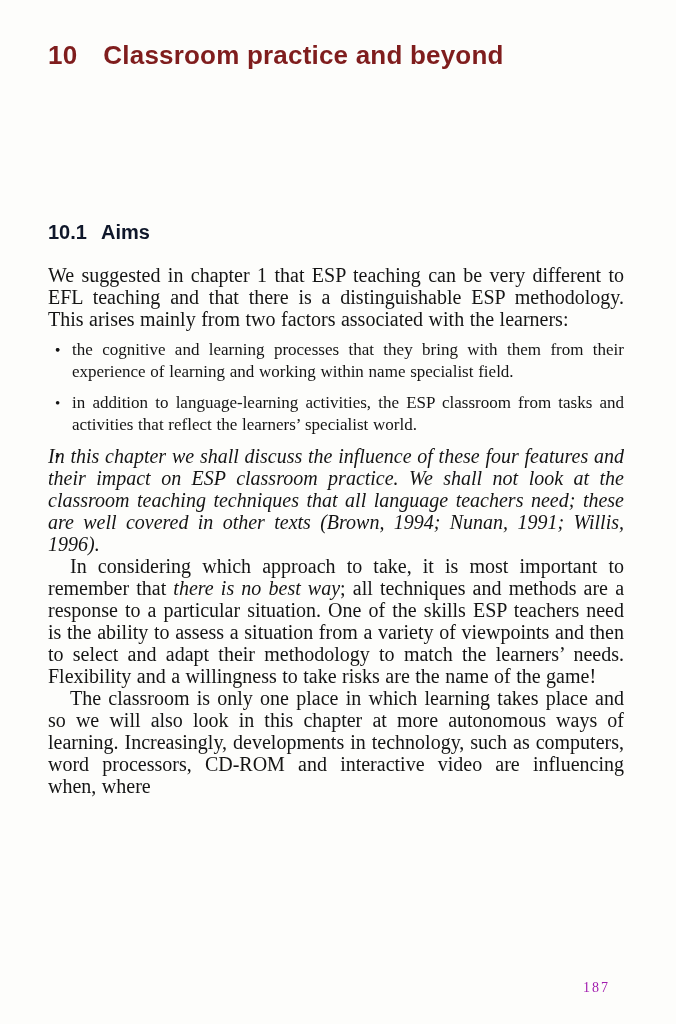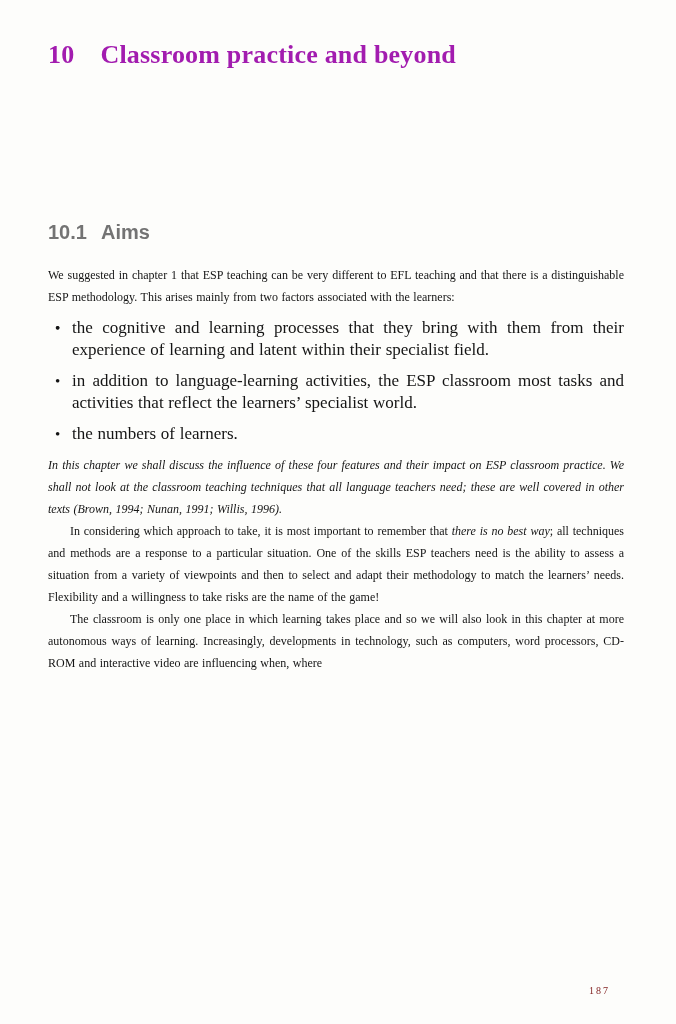--- a/index.html
+++ b/index.html
@@ -13,46 +13,46 @@
     height: 1024px;
     background: #fdfdfb;
     color: #141414;
     box-sizing: border-box;
     padding: 40px 52px 0 48px;
     overflow: hidden;
     font-family: "Liberation Serif", serif;
   }
   .chapter-heading {
     margin: 0;
-    font-family: Liberation Serif, serif;
+    font-family: Liberation Sans, sans-serif;
     font-weight: bold;
     font-size: 26px;
     line-height: 30px;
-    color: #a21caf;
+    color: #7f1d1d;
     letter-spacing: 0.2px;
   }
   .chapter-heading .ch-num {
     display: inline-block;
     margin-right: 26px;
   }
   .section-heading {
     margin: 150px 0 20px 0;
     font-family: "Liberation Sans", sans-serif;
     font-weight: bold;
     font-size: 20px;
     line-height: 24px;
-    color: #737373;
+    color: #0f172a;
   }
   .section-heading .sec-num {
     display: inline-block;
     margin-right: 14px;
   }
   .body-para {
     margin: 0;
-    font-size: 12px;
+    font-size: 20px;
     line-height: 22px;
     text-align: justify;
     word-spacing: 0.5px;
   }
   .indent-first {
     text-indent: 22px;
   }
   .bullet-list {
     list-style: none;
     margin: 9px 0;
@@ -74,50 +74,50 @@
   }
   .para-block {
     margin-top: 9px;
     font-style: italic;
   }
   em { }
   .page-number {
     position: absolute;
     right: 66px;
     bottom: 28px;
-    font-size: 10px;
+    font-size: 14px;
     letter-spacing: 2px;
-    color: #7f1d1d;
+    color: #a21caf;
     font-family: "Liberation Serif", serif;
   }
 </style>
 </head>
 <body>
 
 <div class="page">
 
   <h1 class="chapter-heading"><span class="ch-num">10</span><span class="ch-title">Classroom practice and beyond</span></h1>
 
   <h2 class="section-heading"><span class="sec-num">10.1</span><span class="sec-title">Aims</span></h2>
 
   <p class="body-para">We suggested in chapter 1 that ESP teaching can be very different to EFL teaching and that there is a distinguishable ESP methodology. This arises mainly from two factors associated with the learners:</p>
 
   <ul class="bullet-list">
     <li><span class="bullet">•</span></li>
-    <li><span class="bullet">•</span><span class="li-text">the cognitive and learning processes that they bring with them from their experience of learning and latent within their specialist field.</span></li>
+    <li><span class="bullet">•</span><span class="li-text">the cognitive and learning processes that they bring with them from their experience of learning and working within name specialist field.</span></li>
   </ul>
 
 
   <ul class="bullet-list">
-    <li><span class="bullet">•</span><span class="li-text">in addition to language-learning activities, the ESP classroom most tasks and activities that reflect the learners’ specialist world.</span></li>
+    <li><span class="bullet">•</span><span class="li-text">in addition to language-learning activities, the ESP classroom from tasks and activities that reflect the learners’ specialist world.</span></li>
   </ul>
 
 
   <ul class="bullet-list">
-    <li><span class="bullet">•</span><span class="li-text">the numbers of learners.</span></li>
+    <li><span class="bullet">•</span></li>
   </ul>
 
   <p class="body-para para-block">In this chapter we shall discuss the influence of these four features and their impact on ESP classroom practice. We shall not look at the classroom teaching techniques that all language teachers need; these are well covered in other texts (Brown, 1994; Nunan, 1991; Willis, 1996).</p>
 
   <p class="body-para indent-first"><span>In considering which approach to take, it is most important to remember that </span><em>there is no best way</em><span>; all techniques and methods are a response to a particular situation. One of the skills ESP teachers need is the ability to assess a situation from a variety of viewpoints and then to select and adapt their methodology to match the learners’ needs. Flexibility and a willingness to take risks are the name of the game!</span></p>
 
   <p class="body-para indent-first">The classroom is only one place in which learning takes place and so we will also look in this chapter at more autonomous ways of learning. Increasingly, developments in technology, such as computers, word processors, CD-ROM and interactive video are influencing when, where</p>
 
   <div class="page-number">187</div>
 

